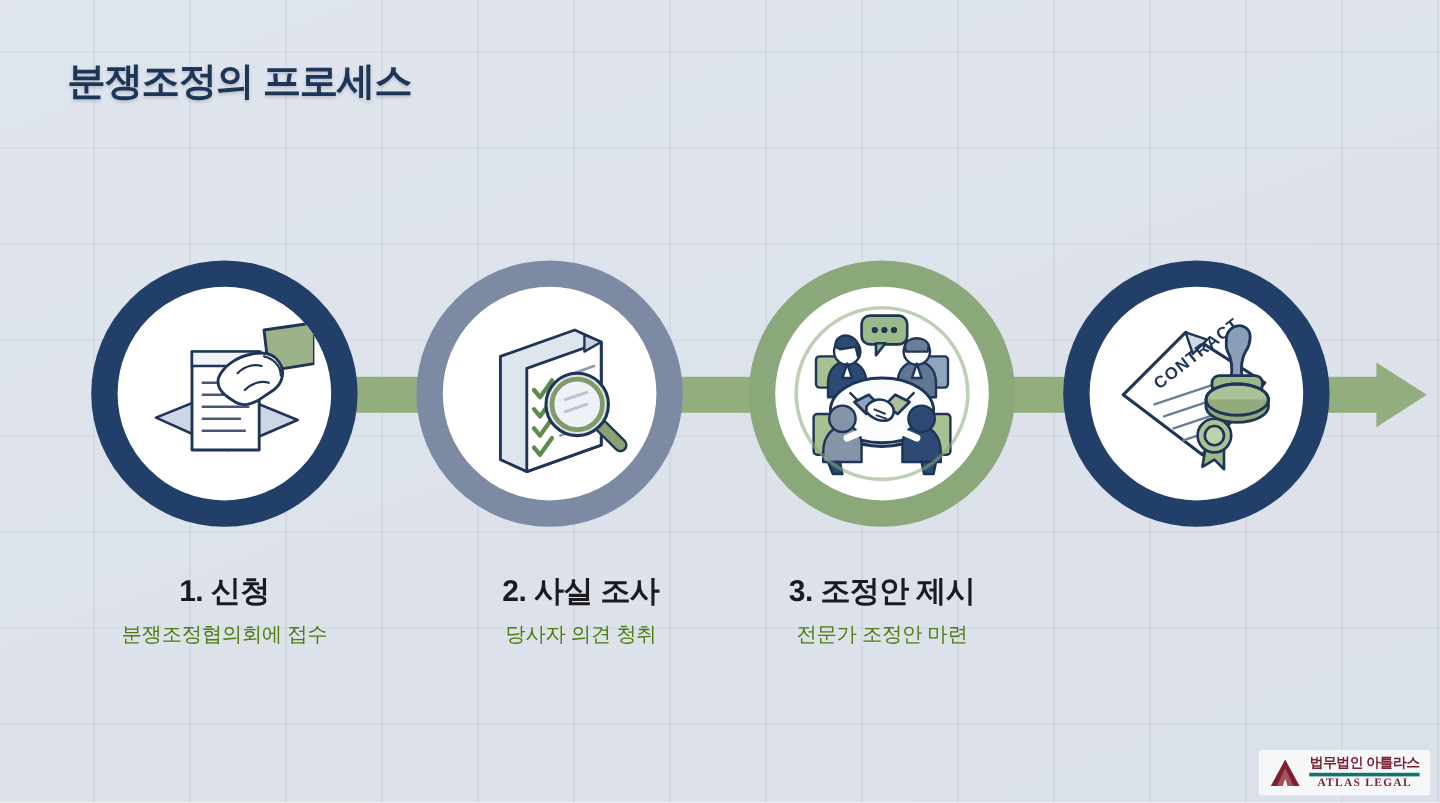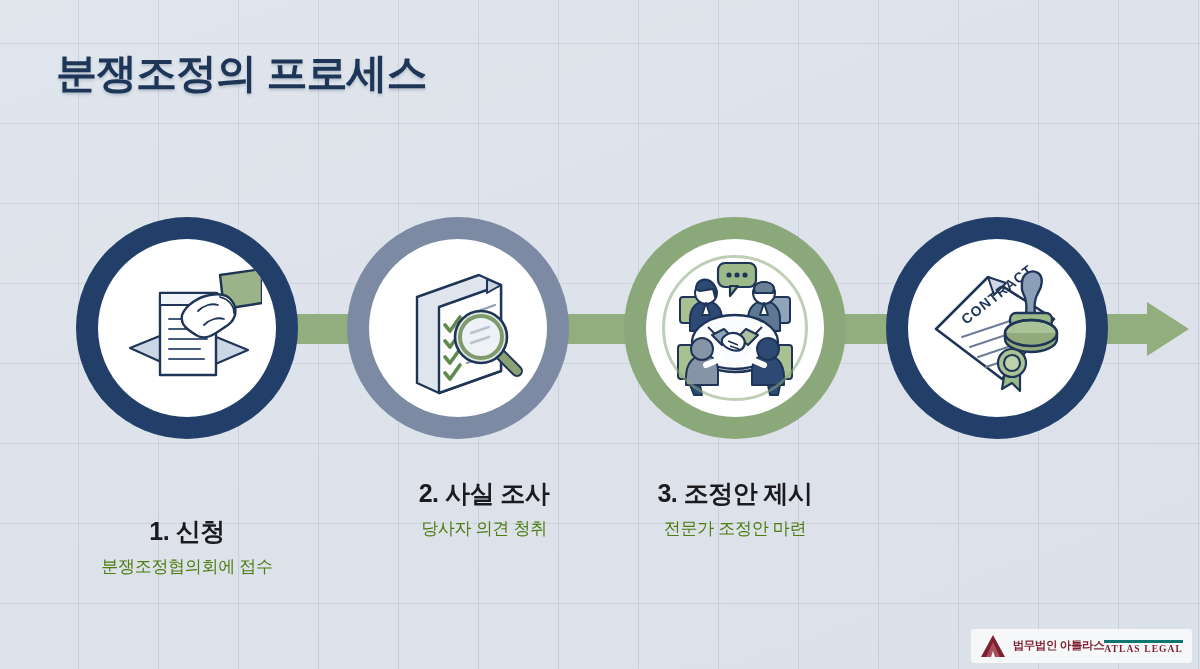--- a/index.html
+++ b/index.html
@@ -33,21 +33,21 @@
     background:linear-gradient(160deg, #eef1f5 0%, #e7ebf1 55%, #e4e9ef 100%);
     mix-blend-mode:multiply;
     opacity:.55;
     pointer-events:none;
   }
 
   
   .title {
     position:absolute;
     left:56px; top:46px;
-    font-size:41px;
+    font-size:32px;
     font-weight:bold;
     letter-spacing:-1px;
     color:#1d3557;
     text-shadow:0 2px 3px rgba(30,55,90,.22);
     white-space:nowrap;
   }
 
   
   .connector {
     position:absolute;
@@ -136,21 +136,21 @@
     position:absolute;
     right:8px; bottom:6px;
     display:flex;
     align-items:center;
     gap:7px;
     padding:5px 9px;
     background:rgba(247,248,250,.92);
     border-radius:3px;
   }
   .logo-mark { width:26px; height:24px; flex:none; }
-  .logo-text { display:flex; flex-direction:row; align-items:flex-start; }
+  .logo-text { display:flex; flex-direction:column; align-items:flex-start; }
   .logo-kr {
     font-size:11.5px;
     font-weight:bold;
     color:#7d1f2e;
     letter-spacing:-0.4px;
     white-space:nowrap;
     line-height:1.15;
   }
   .logo-en {
     font-family:"Liberation Serif", serif;
@@ -347,21 +347,21 @@
             <rect x="88" y="60" width="42" height="14" rx="6" fill="#9cb98a"></rect>
             <ellipse cx="109" cy="80" rx="26" ry="13" fill="#a9c396"></ellipse>
             <path d="M83,80 L83,86 C83,93 95,99 109,99 C123,99 135,93 135,86 L135,80" fill="#93ab7c"></path>
             <ellipse cx="109" cy="80" rx="26" ry="13" fill="none"></ellipse>
           </g>
         </svg>
       </div>
     </div>
   </div>
 
-  <div class="caption" style="left:37px;margin-top:38px;">
+  <div class="caption" style="left:37px;">
     <div class="caption-title">1. 신청</div>
     <div class="caption-sub">분쟁조정협의회에 접수</div>
   </div>
 
   <div class="caption" style="left:334px;text-align:center;">
     <div class="caption-title">2. 사실 조사</div>
     <div class="caption-sub">당사자 의견 청취</div>
   </div>
 
   <div class="caption" style="left:585px;">

